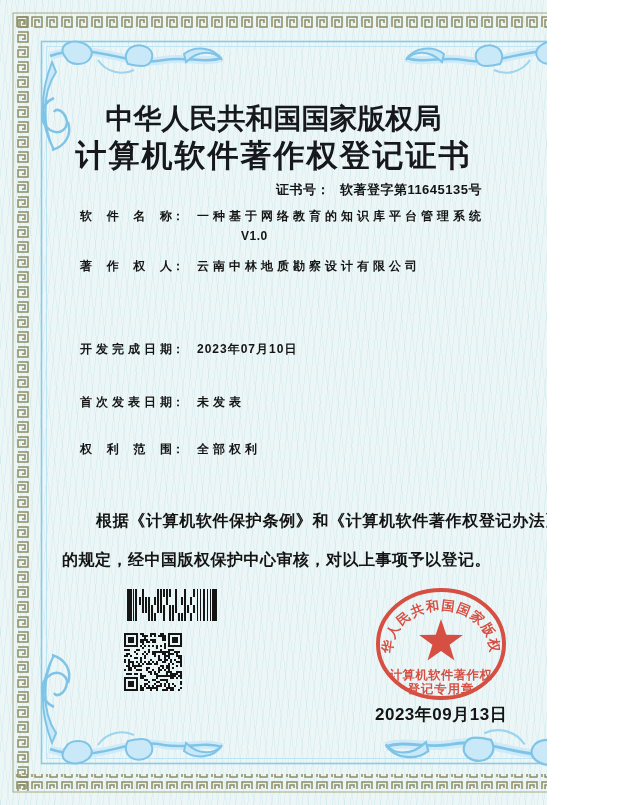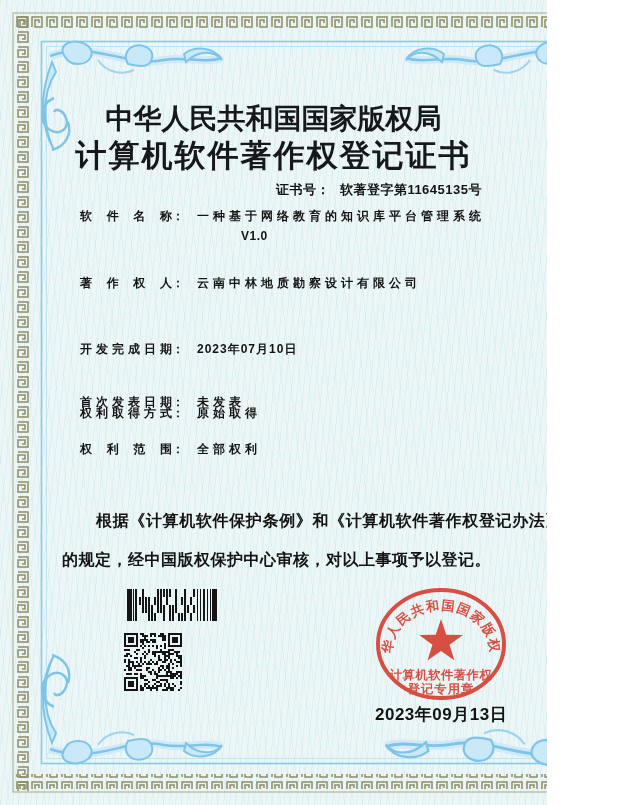--- a/index.html
+++ b/index.html
@@ -104,35 +104,31 @@
   <div class="cert-title">计算机软件著作权登记证书</div>
   <div class="certno">
     <span class="lbl">证书号：</span><span>软著登字第11645135号</span>
   </div>
 
   <div class="frow" style="top:206px">
     <span class="flabel">软件名称</span><span class="fcolon">：</span>
     <span class="fvalue ls4">一种基于网络教育的知识库平台管理系统</span>
     <span class="fvalue2 ls05">V1.0</span>
   </div>
-  <div class="frow" style="top:273px">
+  <div class="frow" style="top:256px">
     <span class="flabel">著作权人</span><span class="fcolon">：</span>
     <span class="fvalue ls4">云南中林地质勘察设计有限公司</span>
   </div>
   <div class="frow" style="top:339px">
     <span class="flabel">开发完成日期</span><span class="fcolon">：</span>
     <span class="fvalue ls1">2023年07月10日</span>
   </div>
   <div class="frow" style="top:392px">
     <span class="flabel">首次发表日期</span><span class="fcolon">：</span>
     <span class="fvalue ls4">未发表</span>
-  </div>
-  <div class="frow" style="top:403px">
-    <span class="flabel">权利取得方式</span><span class="fcolon">：</span>
-    <span class="fvalue ls4">原始取得</span>
   </div>
   <div class="frow" style="top:439px">
     <span class="flabel">权利范围</span><span class="fcolon">：</span>
     <span class="fvalue ls4">全部权利</span>
   </div>
 
   <div class="statement">根据《计算机软件保护条例》和《计算机软件著作权登记办法》的规定，经中国版权保护中心审核，对以上事项予以登记。</div>
 
   <svg id="barcode" class="barcode" viewBox="0 0 90 32" xmlns="http://www.w3.org/2000/svg">
       <rect x="0" y="0" width="5" height="32" fill="#151515"></rect>

